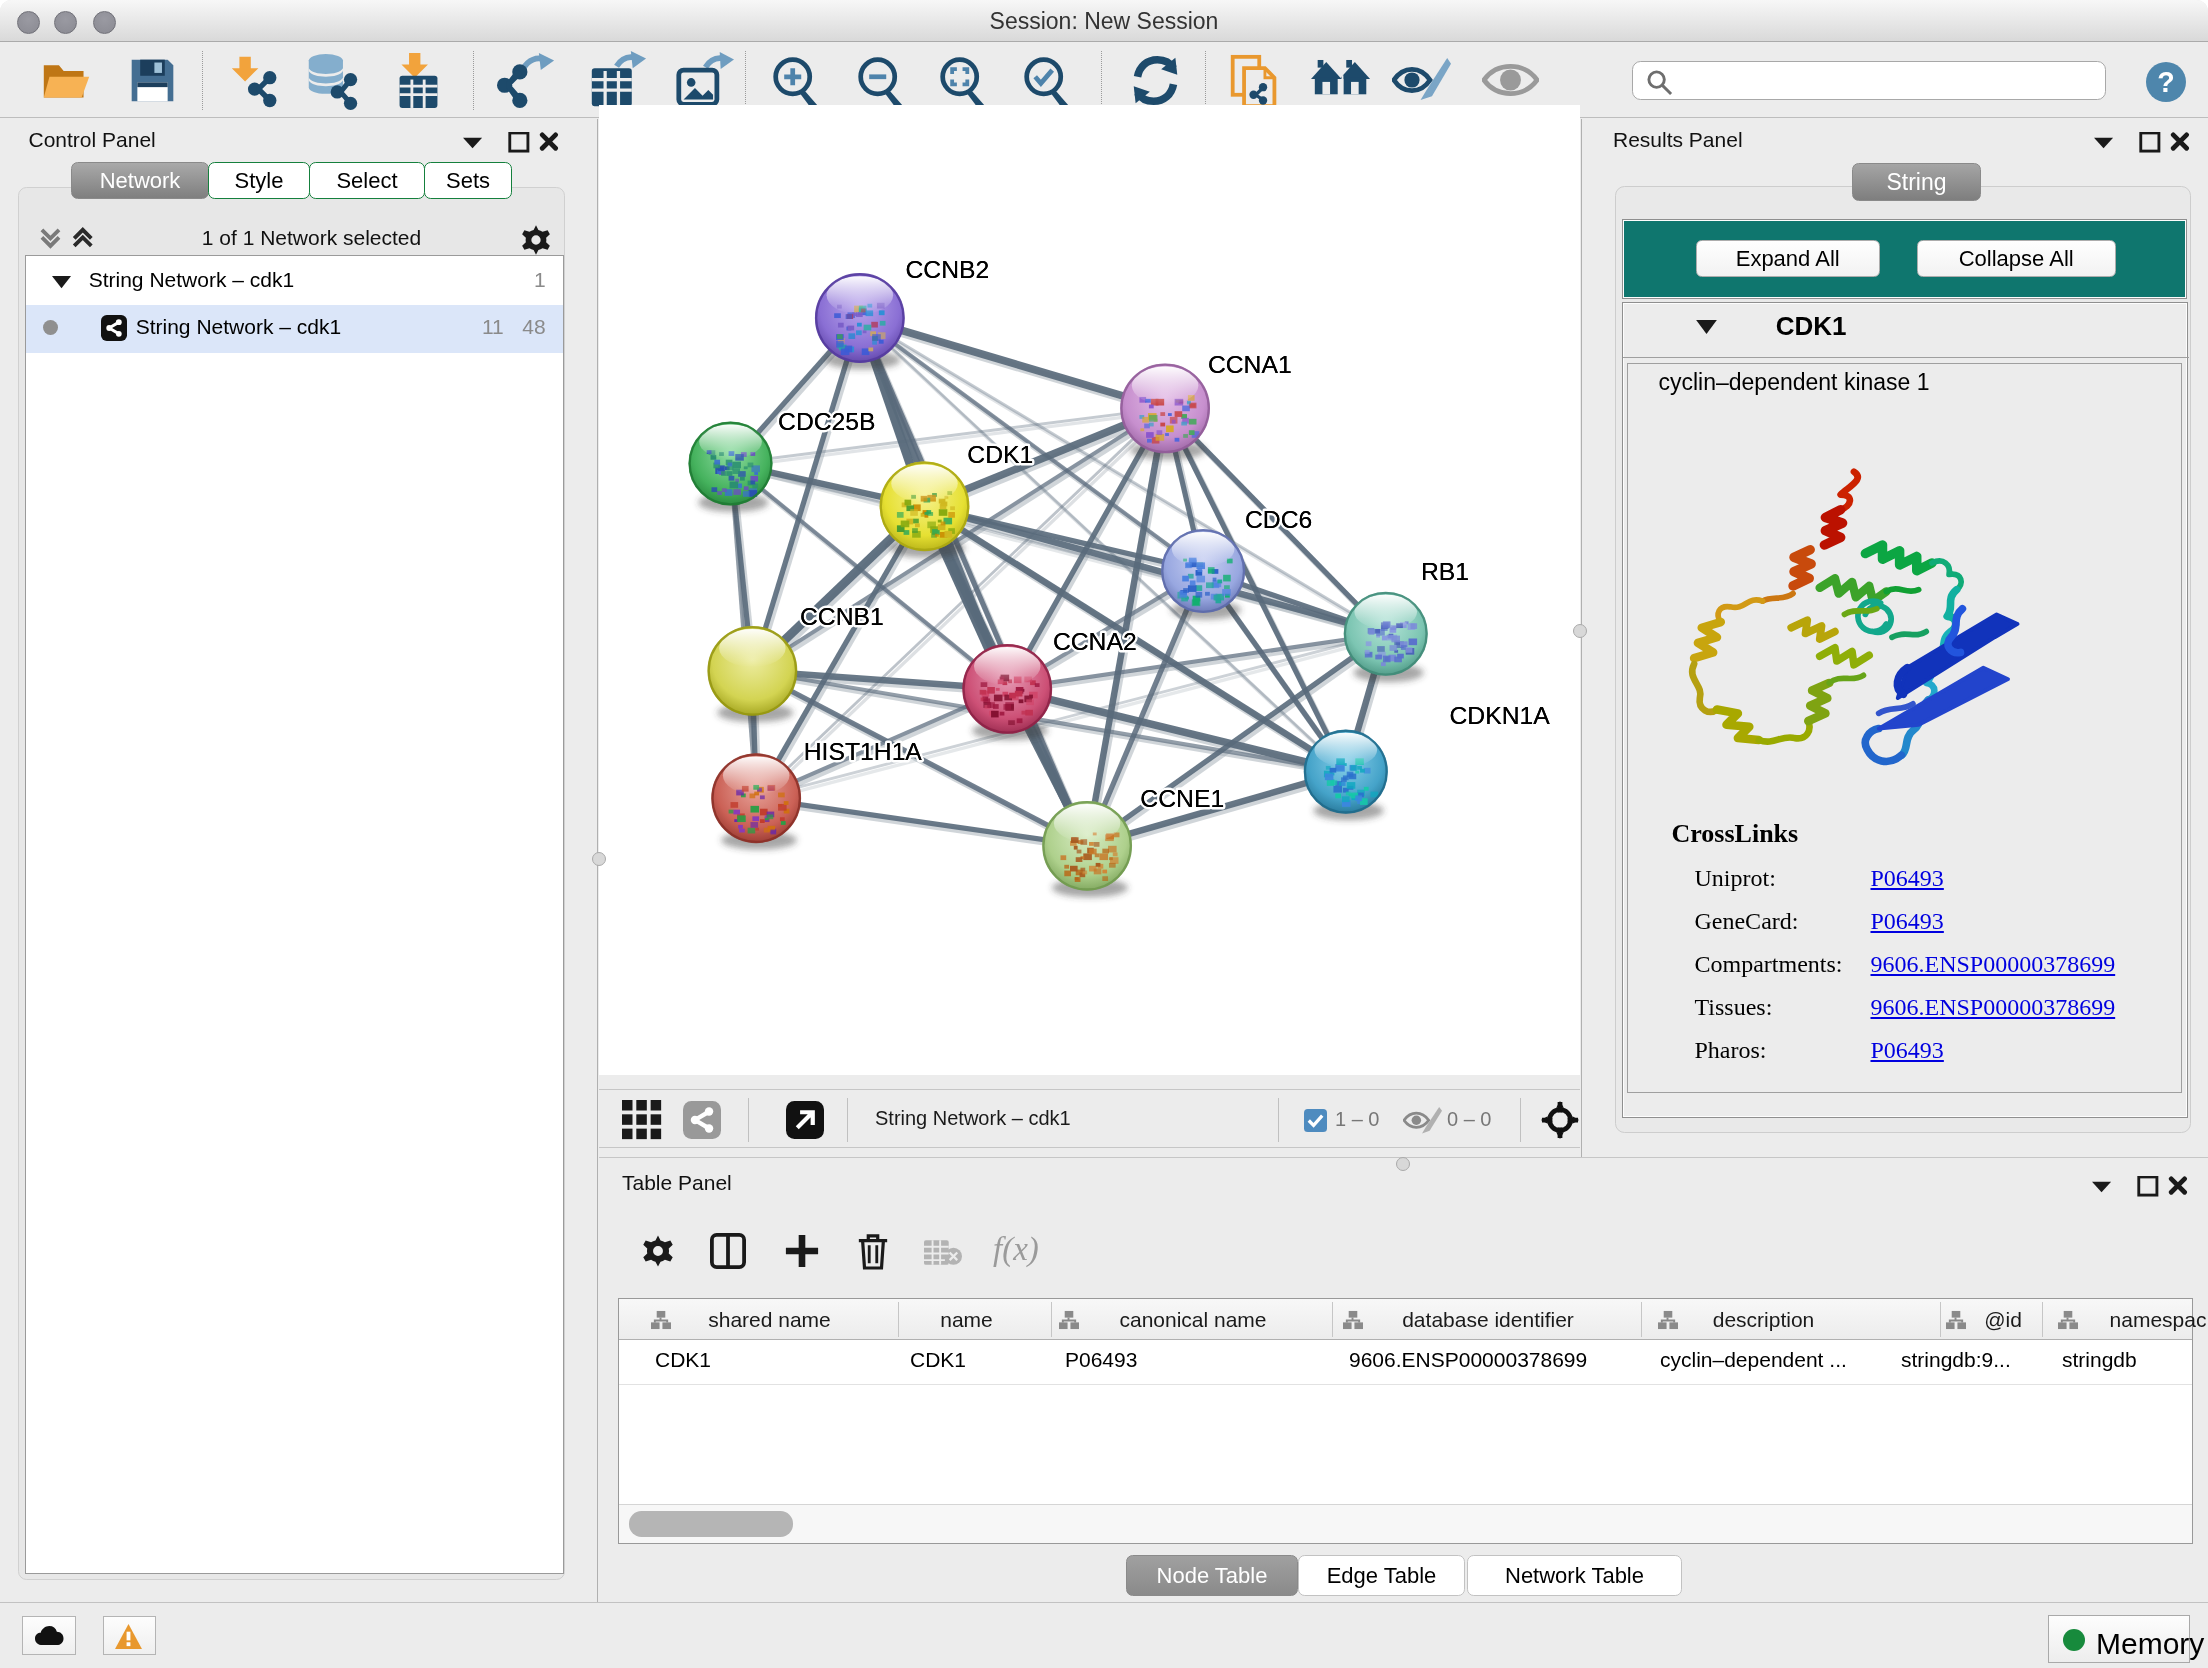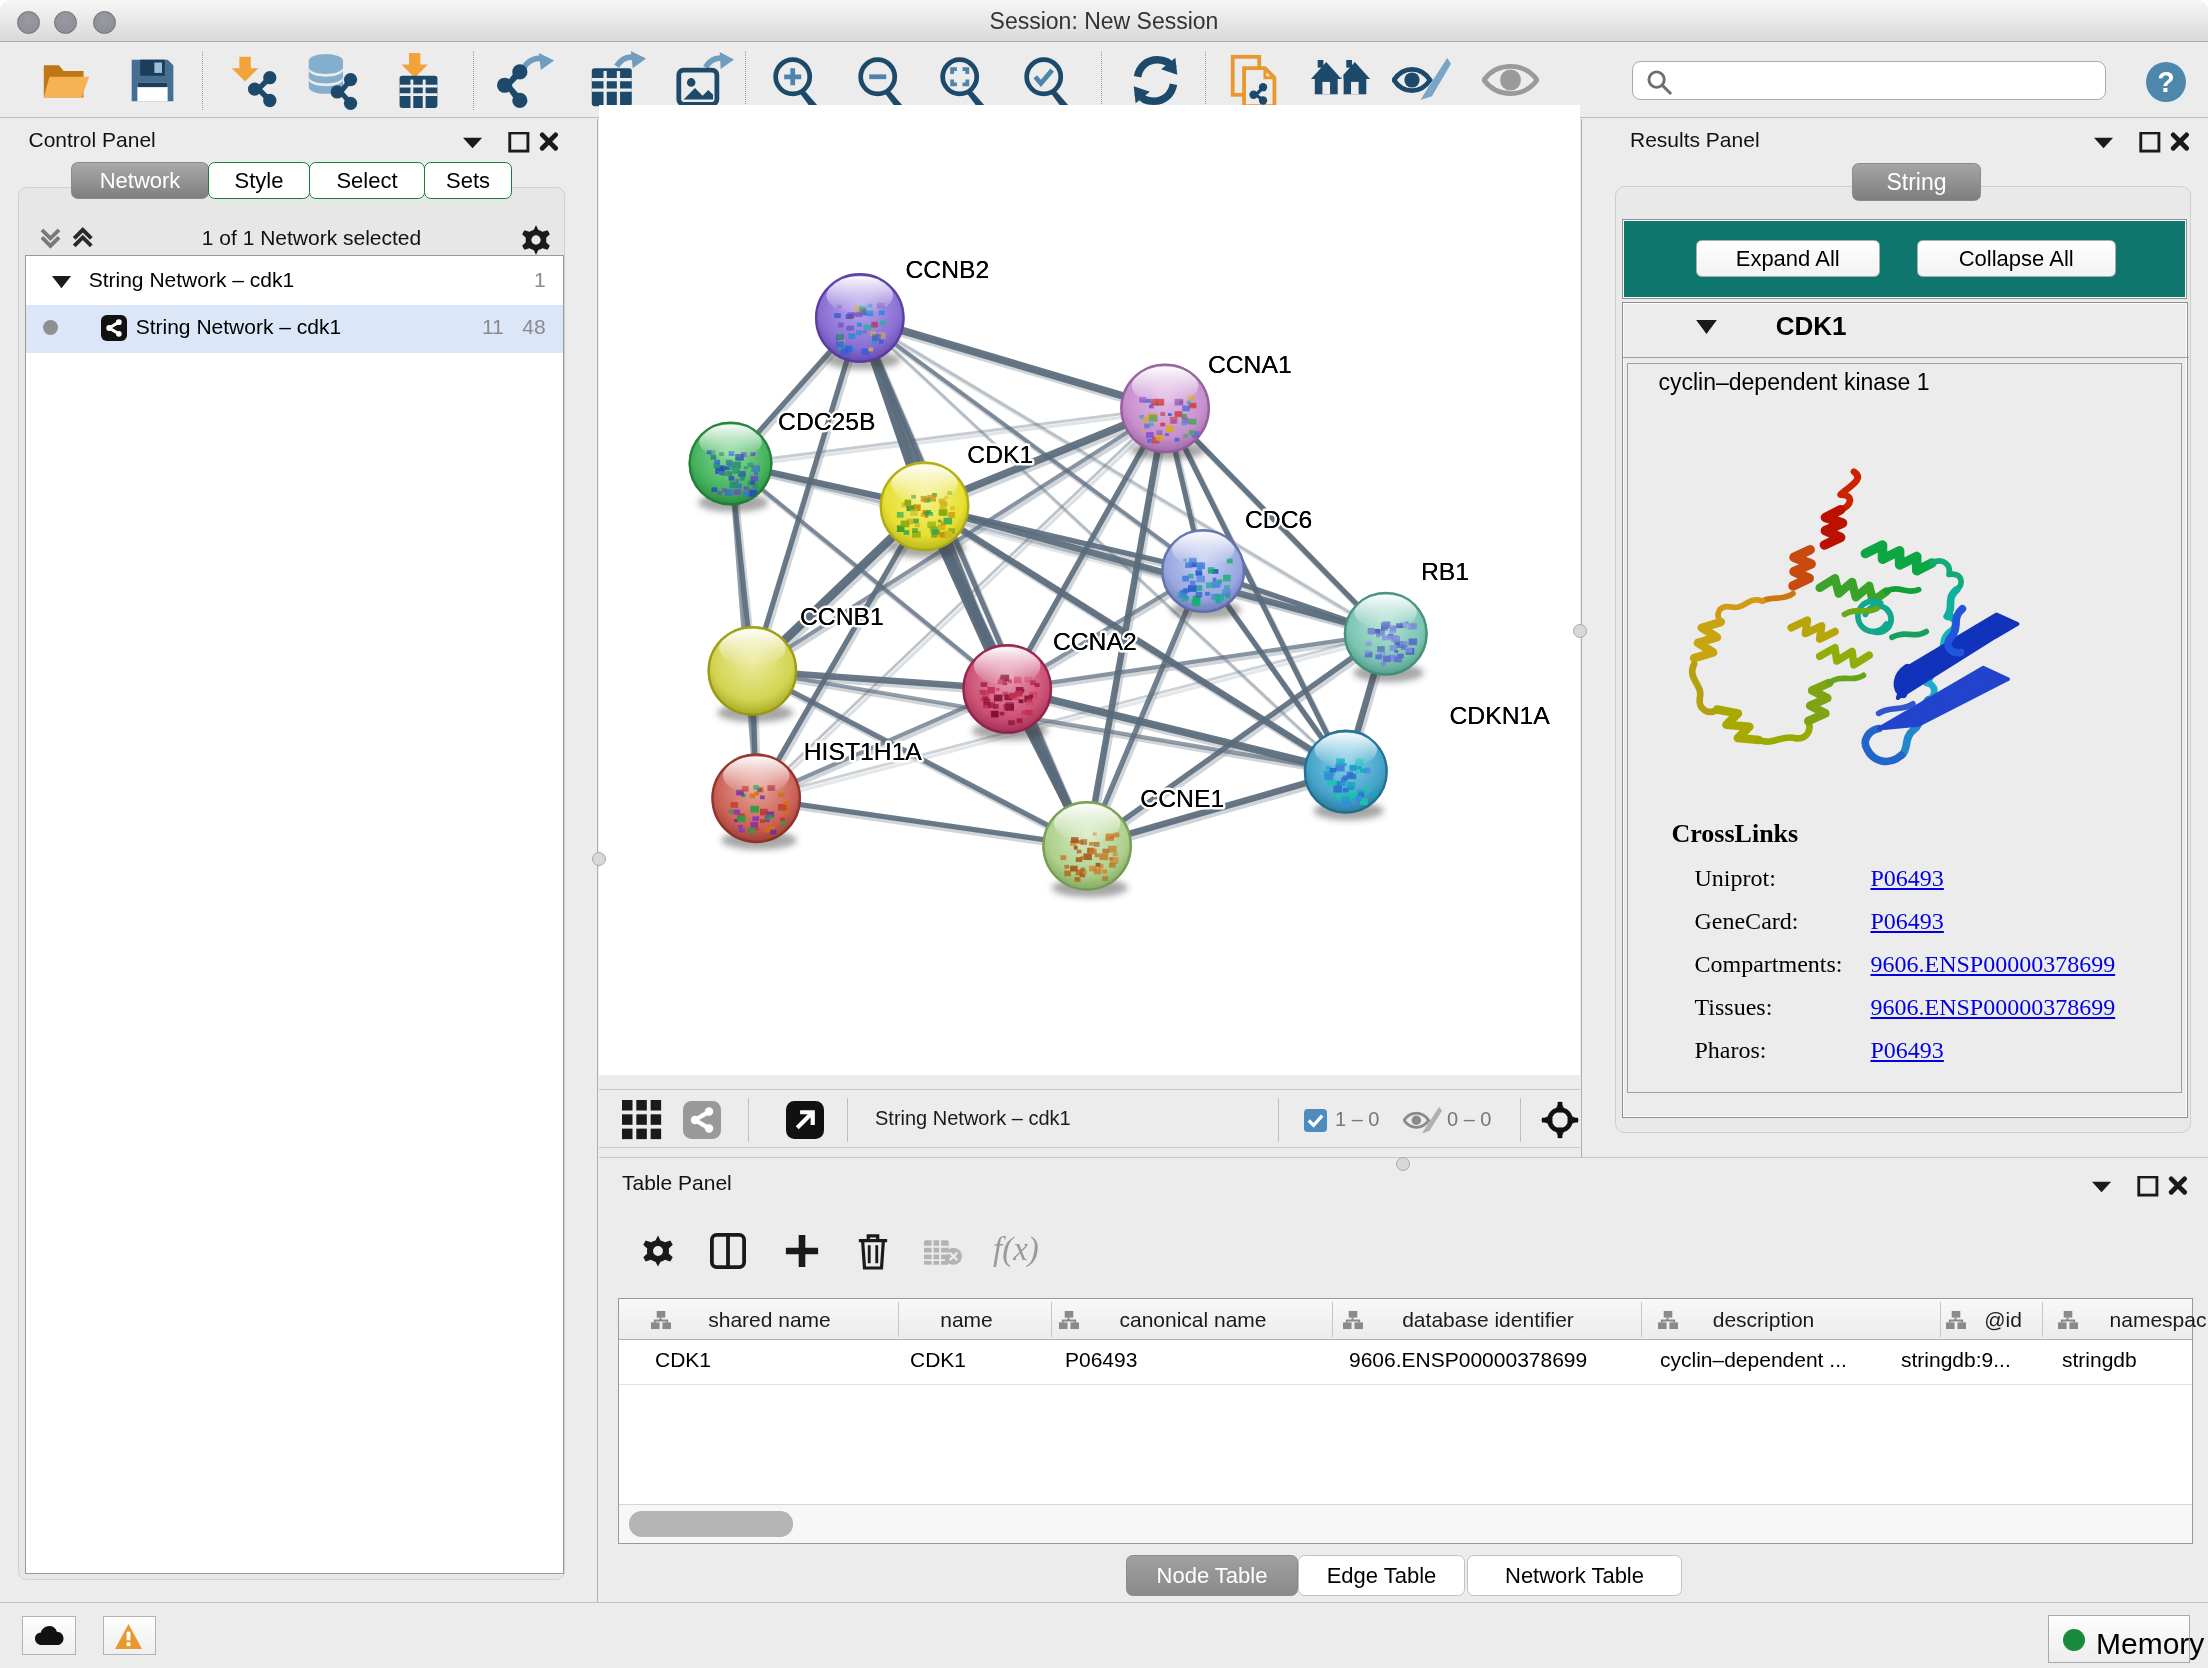--- a/index.html
+++ b/index.html
@@ -1058,21 +1058,21 @@
         </g>
       <g fill="#111">
           <path d="M20 0 L24 7 L16 7 Z"></path>
           <path d="M20 40 L24 33 L16 33 Z"></path>
           <path d="M0 20 L7 16 L7 24 Z"></path>
           <path d="M40 20 L33 16 L33 24 Z"></path>
         </g>
     </svg>
   </div>
   <div id="resultspanel">
-    <div class="paneltitle" style="position:absolute; left:48px; top:8.6px;">Results Panel</div>
+    <div class="paneltitle" style="position:absolute; left:31px; top:8.6px;">Results Panel</div>
     <svg class="panelctl" style="left:512px; top:13.3px;" width="105" height="21" viewBox="0 0 110 22">
       <path d="M0 6 L20 6 L10 17 Z" fill="#1a1a1a"></path>
       <rect x="49" y="1" width="19" height="19" fill="none" stroke="#1a1a1a" stroke-width="3"></rect>
       <path d="M83 3 L97 17 M97 3 L83 17" stroke="#1a1a1a" stroke-width="5" stroke-linecap="round"></path>
     </svg>
     <div style="position:absolute; left:270px; top:44px; width:129px; height:38px; background:linear-gradient(#a5a5a5,#7e7e7e); border:1px solid #8a8a8a; border-radius:6.7px; color:#fff; font-size:23px; text-align:center; line-height:36px; z-index:3;">String</div>
     <div id="rpbox">
       <div style="position:absolute; left:5.7px; top:32px; width:565px; height:80px; background:#0f766e; border:1px solid #8f8f8f; box-shadow:inset 0 0 0 1px #fdfdfd;">
         <div class="btn" style="position:absolute; left:73px; top:20px; width:184px; height:37px; line-height:35px;">Expand All</div>
         <div class="btn" style="position:absolute; left:294px; top:20px; width:199px; height:37px; line-height:35px;">Collapse All</div>

